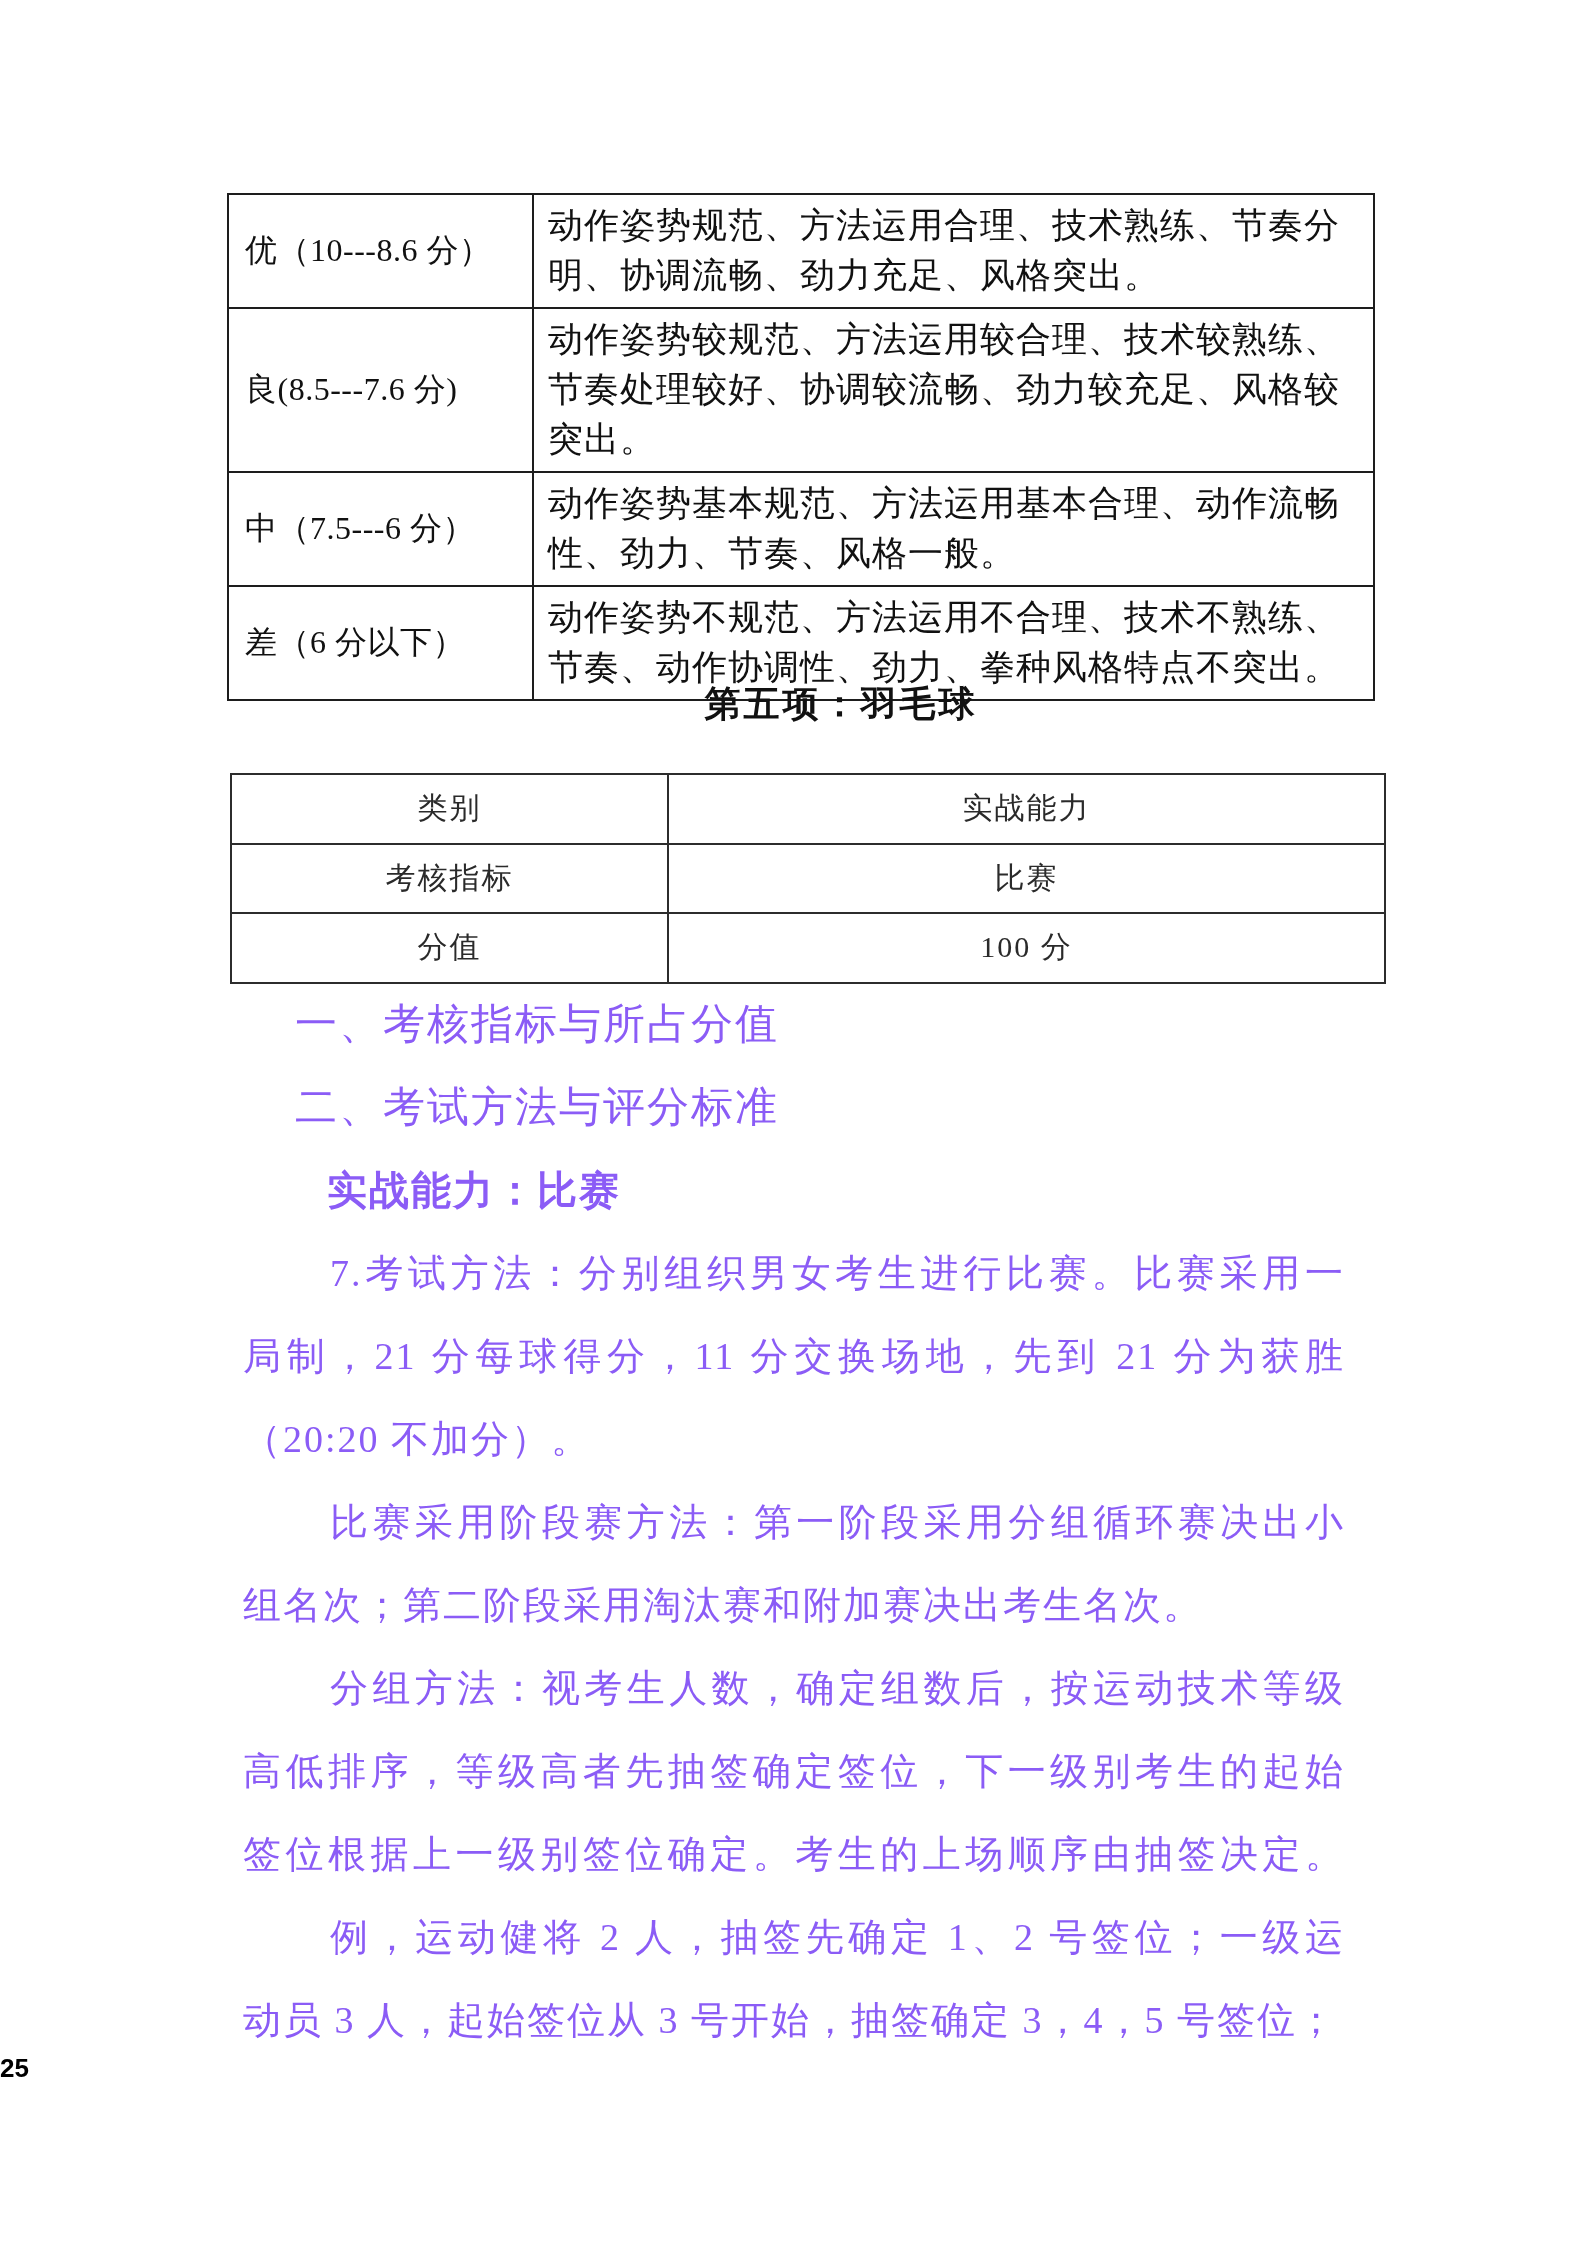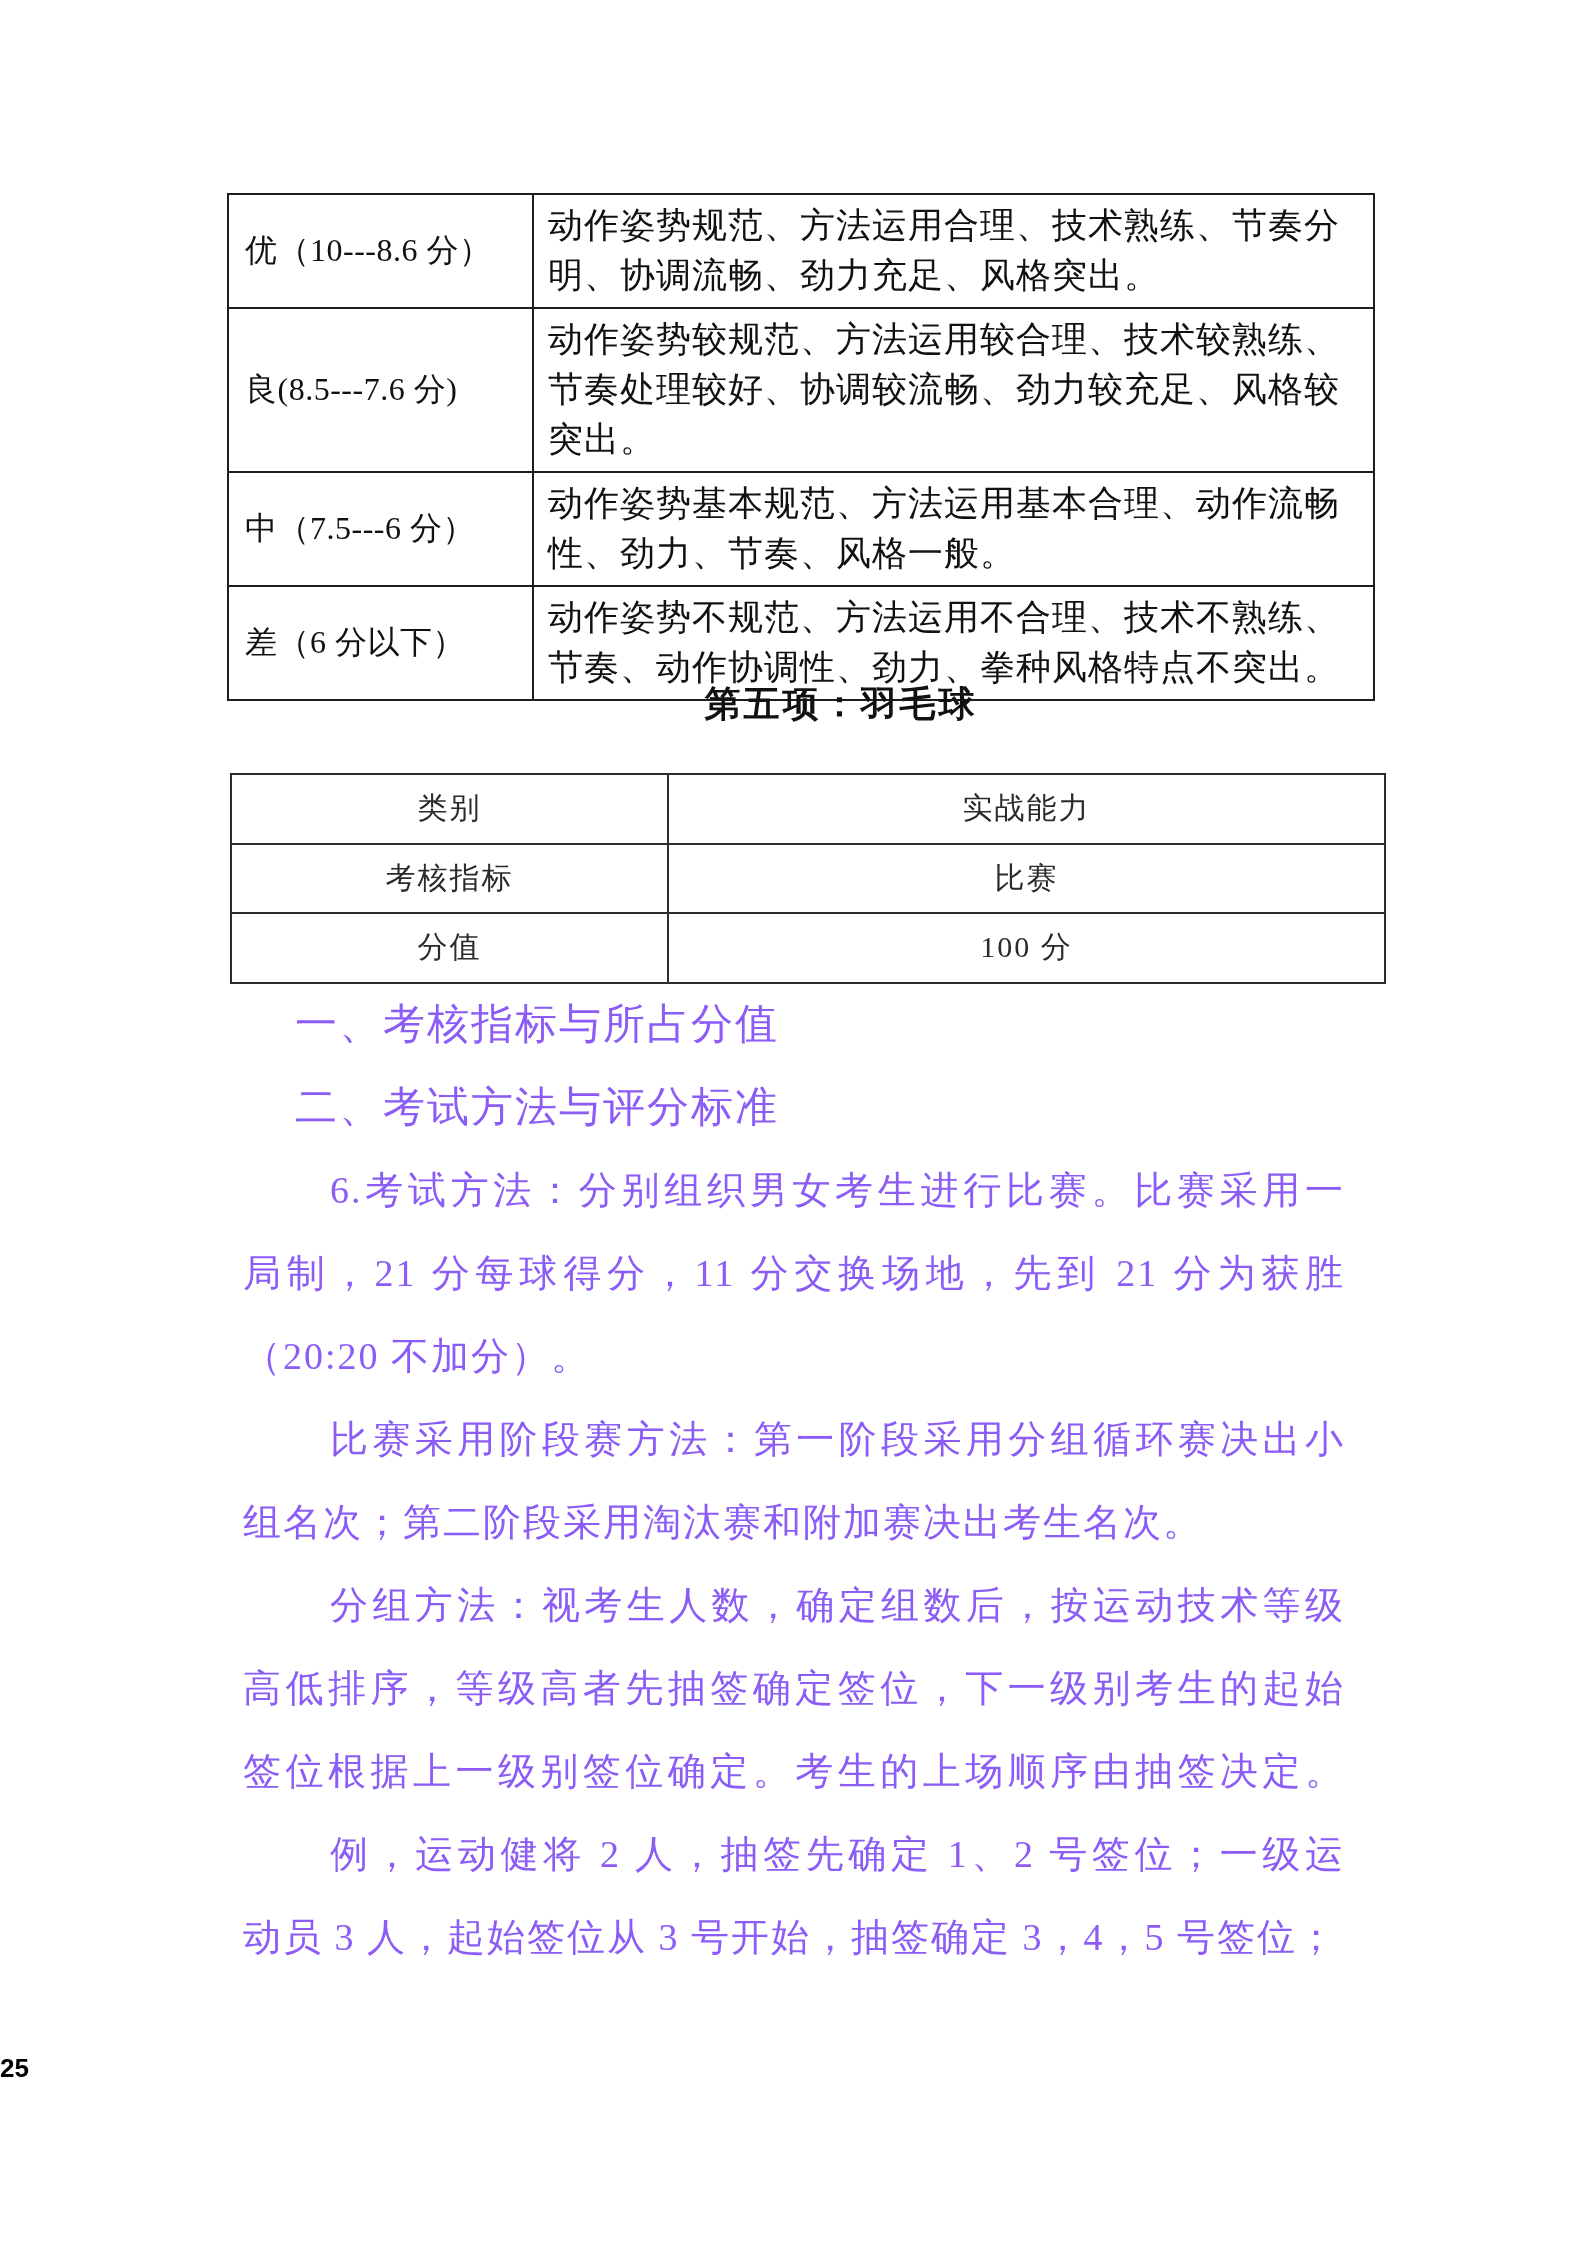--- a/index.html
+++ b/index.html
@@ -126,21 +126,22 @@
     <tr>
       <td class="lbl">分值</td>
       <td>100 分</td>
     </tr>
   </tbody>
     </table>
 
   <div class="bodytext">
     <div class="line ind-h">一、考核指标与所占分值</div>
     <div class="line ind-h">二、考试方法与评分标准</div>
-    <div class="line ind-p just">6.考试方法：分别组织男女考生进行比赛。比赛采用一</div>
+    <div class="line ind-s">实战能力：比赛</div>
+    <div class="line ind-p just">7.考试方法：分别组织男女考生进行比赛。比赛采用一</div>
     <div class="line just">局制，21 分每球得分，11 分交换场地，先到 21 分为获胜</div>
     <div class="line">（20:20 不加分）。</div>
     <div class="line ind-p just">比赛采用阶段赛方法：第一阶段采用分组循环赛决出小</div>
     <div class="line">组名次；第二阶段采用淘汰赛和附加赛决出考生名次。</div>
     <div class="line ind-p just">分组方法：视考生人数，确定组数后，按运动技术等级</div>
     <div class="line just">高低排序，等级高者先抽签确定签位，下一级别考生的起始</div>
     <div class="line just">签位根据上一级别签位确定。考生的上场顺序由抽签决定。</div>
     <div class="line ind-p just">例，运动健将 2 人，抽签先确定 1、2 号签位；一级运</div>
     <div class="line">动员 3 人，起始签位从 3 号开始，抽签确定 3，4，5 号签位；</div>
   </div>

